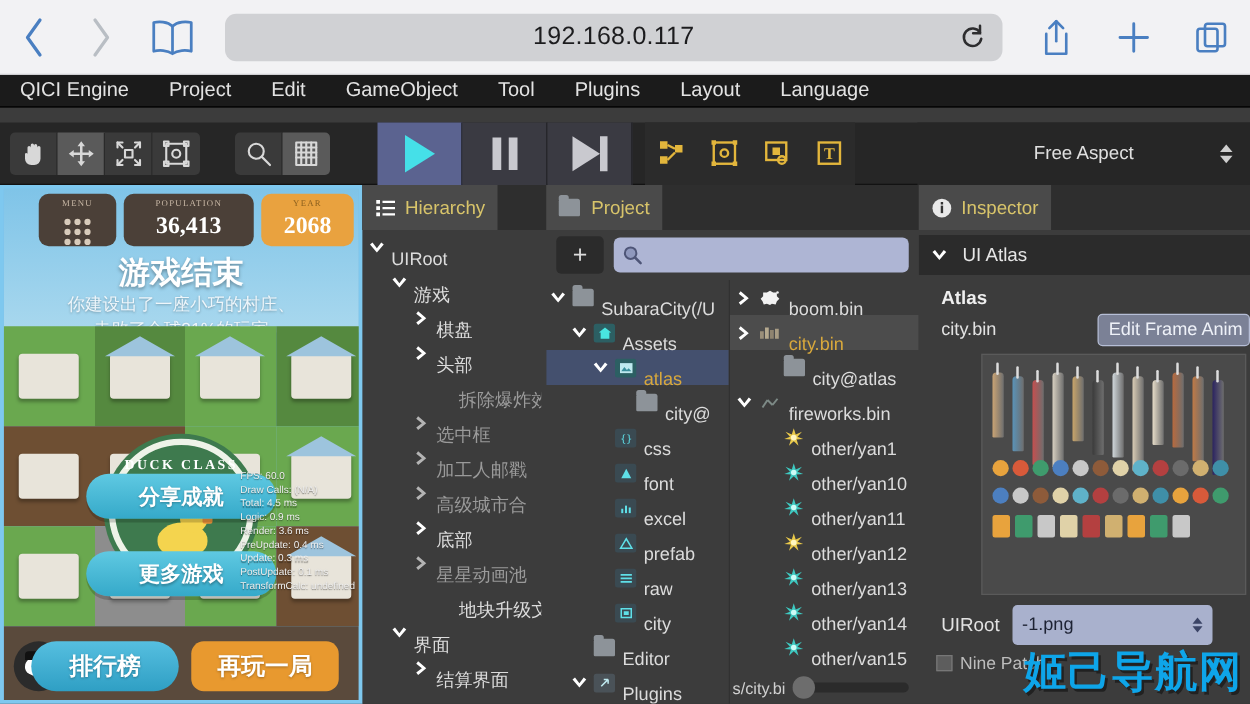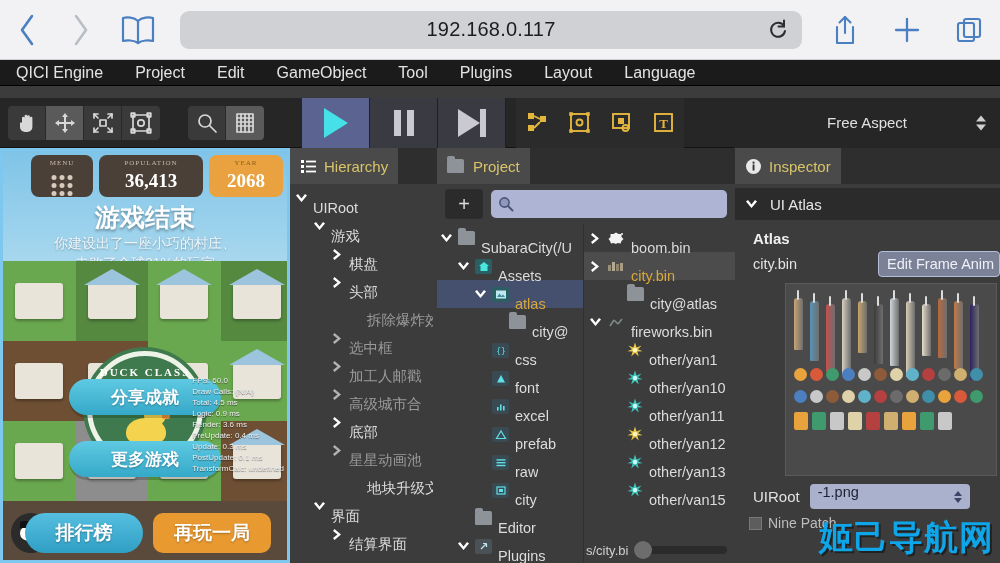--- a/index.html
+++ b/index.html
@@ -289,21 +289,21 @@
   }
   .atlas-preview {
     margin:6px 0 0 50px; width:212px; height:193px; background:#4a4a4a;
     border:1px solid #5a5a5a; position:relative; overflow:hidden;
   }
   .sprite { position:absolute; border-radius:1px; }
   .frames-row { display:flex; align-items:center; gap:10px; padding-left:18px; margin-top:8px; }
   .frames-label { color:#e2e2e2; font-size:15px; }
   .sel-box {
     width:160px; height:25px; background:#a9b1cd; border-radius:4px;
-    display:flex; align-items:flex-start; padding:0 8px; color:#1d2233; font-size:14.5px;
+    display:flex; align-items:center; padding:16px 8px; color:#1d2233; font-size:14.5px;
     position:relative;
   }
   .sel-box .arrows { position:absolute; right:8px; top:50%; transform:translateY(-50%); display:flex;flex-direction:column;gap:2px; }
   .sel-box .arrows i { display:block;width:0;height:0;border-left:4px solid transparent;border-right:4px solid transparent; }
   .sel-box .arrows i.up{border-bottom:5px solid #3b4466;}
   .sel-box .arrows i.dn{border-top:5px solid #3b4466;}
   .ninepatch { padding-left:14px; margin-top:6px; color:#bdbdbd; font-size:14px; display:flex; align-items:center; gap:6px; }
   .chk { width:13px;height:13px;background:#5d5d5d;border:1px solid #777; }
 
   .watermark {
@@ -893,20 +893,28 @@
               </svg>
               <span class="label">other/yan12</span>
             </div>
             <div class="row" style="padding-left:24px">
               <span class="ind" style="width:19px"></span>
               <svg class="spark" viewBox="0 0 16 16">
                 <path d="M8 0.5 L9.6 5.6 L14.6 3.4 L11 7.3 L15.6 9.2 L10.3 9.6 L11.8 14.6 L8 10.9 L4.2 14.6 L5.7 9.6 L0.4 9.2 L5 7.3 L1.4 3.4 L6.4 5.6 Z" fill="#3ec8c0"></path>
                 <circle cx="8" cy="8" r="2.2" fill="#cdfbf6"></circle>
               </svg>
               <span class="label">other/yan13</span>
+            </div>
+            <div class="row" style="padding-left:24px">
+              <span class="ind" style="width:19px"></span>
+              <svg class="spark" viewBox="0 0 16 16">
+                <path d="M8 0.5 L9.6 5.6 L14.6 3.4 L11 7.3 L15.6 9.2 L10.3 9.6 L11.8 14.6 L8 10.9 L4.2 14.6 L5.7 9.6 L0.4 9.2 L5 7.3 L1.4 3.4 L6.4 5.6 Z" fill="#3ec8c0"></path>
+                <circle cx="8" cy="8" r="2.2" fill="#cdfbf6"></circle>
+              </svg>
+              <span class="label">other/yan14</span>
             </div>
             <div class="row" style="padding-left:24px">
               <span class="ind" style="width:19px"></span>
               <svg class="spark" viewBox="0 0 16 16">
                 <path d="M8 0.5 L9.6 5.6 L14.6 3.4 L11 7.3 L15.6 9.2 L10.3 9.6 L11.8 14.6 L8 10.9 L4.2 14.6 L5.7 9.6 L0.4 9.2 L5 7.3 L1.4 3.4 L6.4 5.6 Z" fill="#3ec8c0"></path>
                 <circle cx="8" cy="8" r="2.2" fill="#cdfbf6"></circle>
               </svg>
               <span class="label">other/van15</span>
             </div>
           </div>

